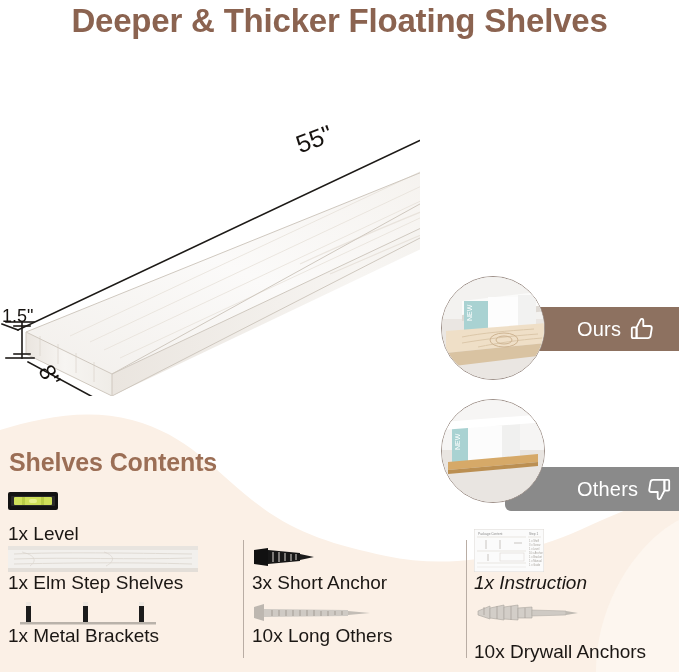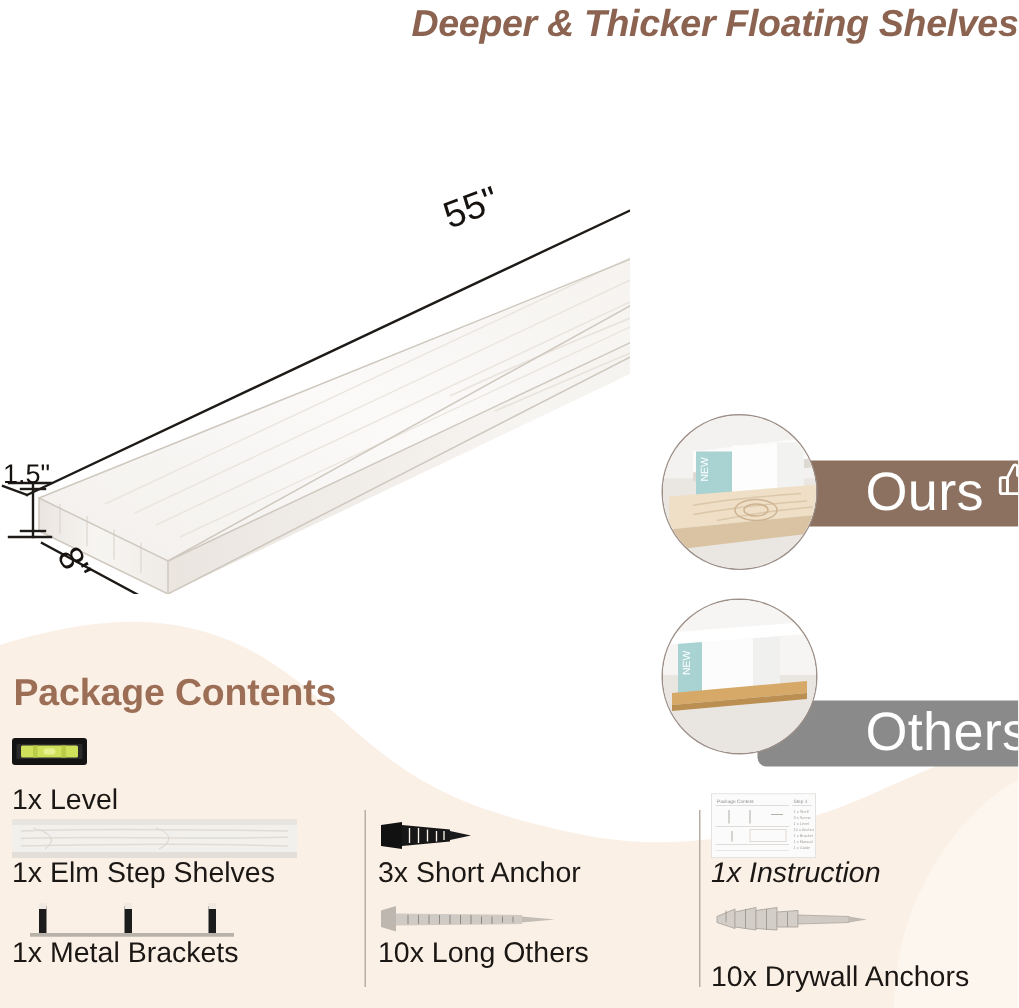--- a/index.html
+++ b/index.html
@@ -22,27 +22,26 @@
     left: 0; top: 0;
     width: 679px; height: 672px;
     pointer-events: none;
   }
 
   
   .title {
     position: absolute;
     left: 0; top: 2px;
     width: 679px;
-    text-align: right;
-    font-size: 25px;
+    text-align: center;
+    font-size: 33px;
     font-weight: bold;
     color: #8b6350;
     letter-spacing: -0.2px;
     white-space: nowrap;
-    font-style: italic;
   }
 
   
   .hero { position: absolute; left: 0; top: 36px; width: 420px; height: 360px; }
 
   
   .dim {
     position: absolute;
     color: #16120f;
     font-family: "Liberation Sans", sans-serif;
@@ -66,25 +65,25 @@
   }
 
   
   .cmp { position: absolute; }
   .cmp-banner {
     position: absolute;
     height: 44px;
     border-top-left-radius: 6px;
     border-bottom-left-radius: 6px;
     display: flex;
-    align-items: flex-start;
+    align-items: center;
     box-sizing: border-box;
     padding-left: 72px;
     color: #ffffff;
-    font-size: 36px;
+    font-size: 20px;
     letter-spacing: 0.2px;
   }
   .cmp-banner .thumb { margin-left: 8px; display: inline-flex; align-items: center; }
   .cmp-photo {
     position: absolute;
     width: 104px; height: 104px;
     border-radius: 50%;
     overflow: hidden;
     border: 1px solid #9d9089;
     box-sizing: border-box;
@@ -277,21 +276,21 @@
         <text x="18" y="50" fill="#ffffff" font-size="7" font-family="Liberation Sans, sans-serif" transform="rotate(-90 18 50)">NEW</text>
 
         <polygon points="0,22 104,14 104,22 0,30" fill="#ffffff"></polygon>
 
         <polygon points="6,62 96,54 96,62 6,70" fill="#d6a968"></polygon>
         <polygon points="6,70 96,62 96,66 6,74" fill="#bb8f52"></polygon>
       </svg>
     </div>
   </div>
 
-  <div class="pkg-title">Package Contents</div>
+  <div class="pkg-title">Shelves Contents</div>
 
   <div class="pkg-divider" style="left:243px; top:540px; height:118px;"></div>
   <div class="pkg-divider" style="left:466px; top:540px; height:118px;"></div>
 
   <div class="pkg-col">
 
     <div class="pkg-item">
       <div class="icon-box" style="left:8px; top:492px;">
         <svg width="50" height="18" viewBox="0 0 50 18" aria-hidden="true">
           <rect x="0" y="0" width="50" height="18" rx="2" fill="#131313"></rect>

